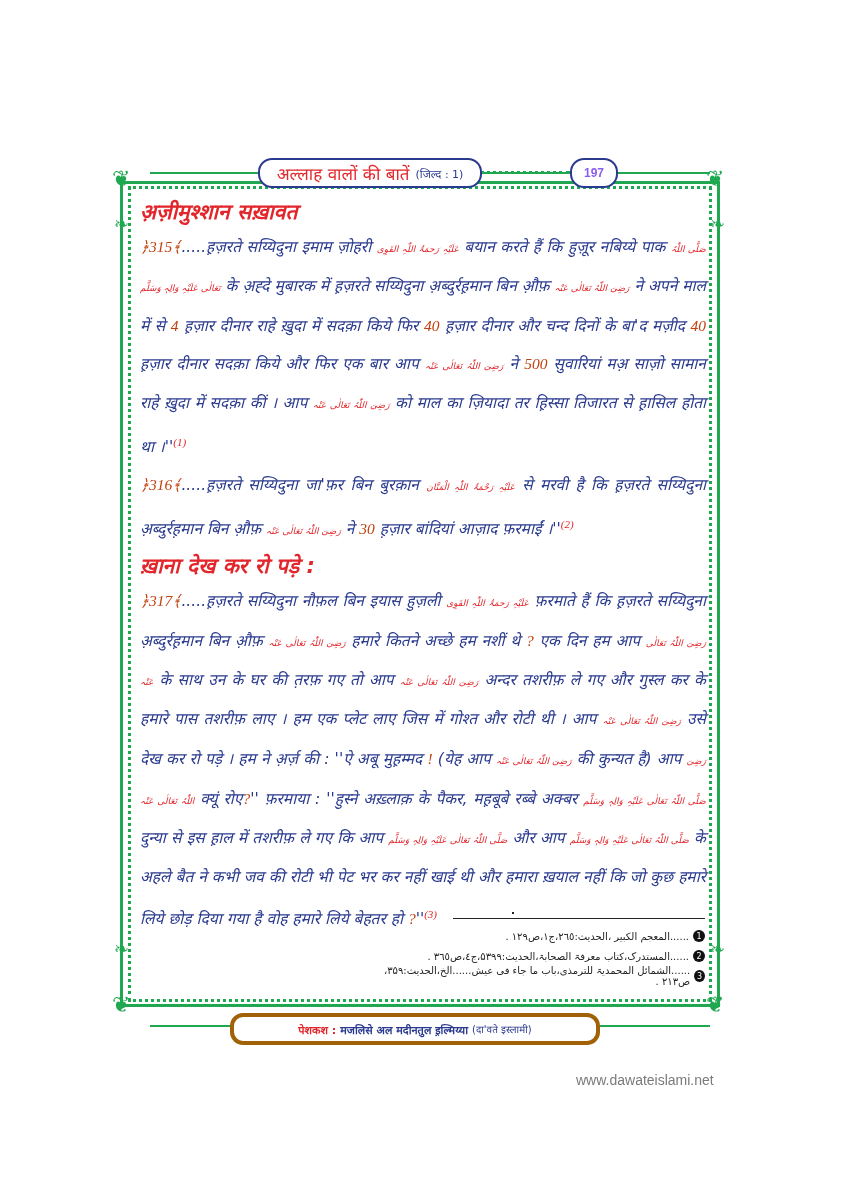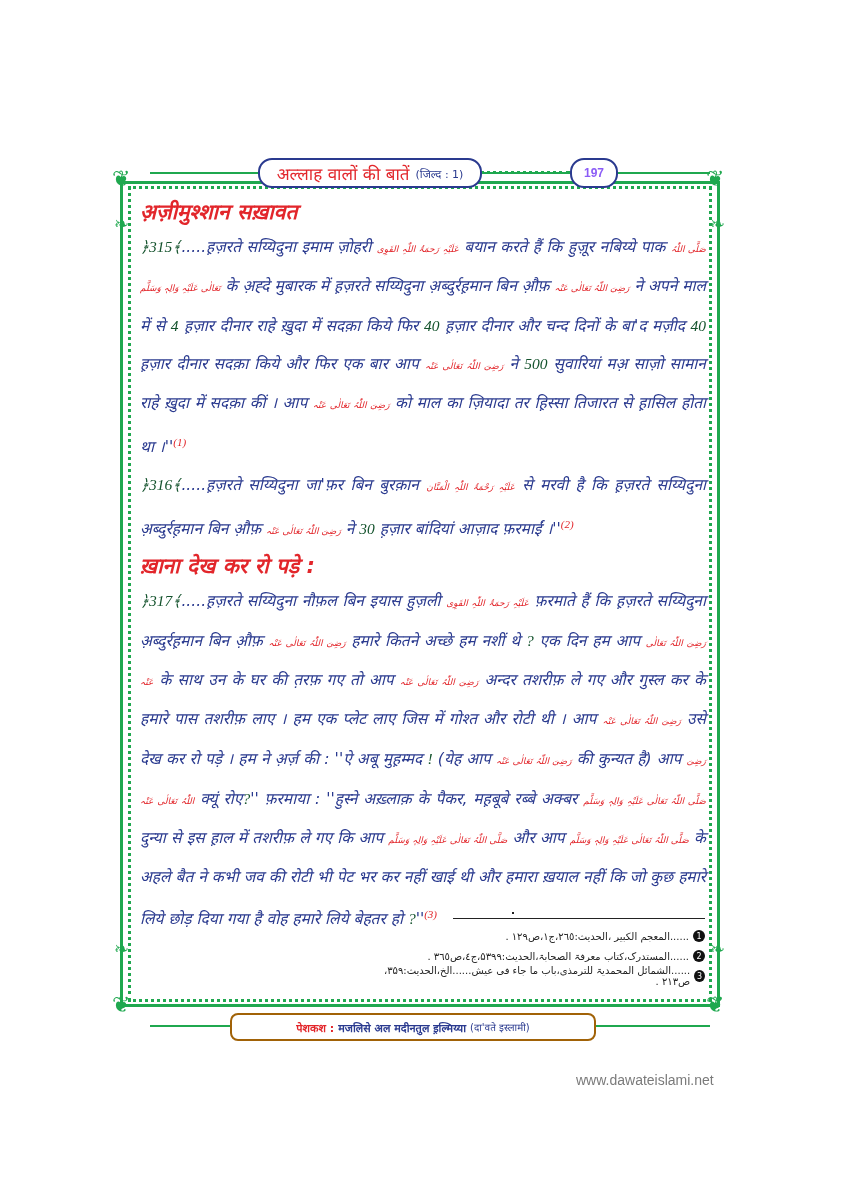--- a/index.html
+++ b/index.html
@@ -27,37 +27,37 @@
   .page-pill { position:absolute; left:570px; top:158px; width:44px; height:26px; background:#fff;
                border:2px solid #2a3a8f; border-radius:14px; display:flex; align-items:center;
                justify-content:center; color:#8b5cf6; font-weight:bold; font-size:12px;
                font-family:Liberation Sans, sans-serif; }
 
   
   .content { position:absolute; left:140px; top:196px; width:566px;font-style:italic; }
   .heading { color:#e2262b; font-size:21px; font-family:"DejaVu Sans", sans-serif; margin:0; line-height:32px; }
   .para { color:#2a3a8f; font-size:15.5px; line-height:37px; text-align:justify; margin:0;
           font-family:"DejaVu Sans", sans-serif; }
-  .num { color:#14532d; font-family:"Liberation Serif", serif; }
+  .num { color:#c2410c; font-family:"Liberation Serif", serif; }
   .honor { color:#e2262b; font-size:9px; }
   .sup { color:#e2262b; font-size:11px; vertical-align:super; font-family:"Liberation Serif", serif; }
 
   
   .fn-rule { position:absolute; left:453px; top:918px; width:252px; border-top:1.5px solid #222; }
   .fn-dot { position:absolute; left:512px; top:912px; width:2px; height:2px; background:#222; }
   .footnotes { position:absolute; left:380px; top:926px; width:325px; direction:rtl;
                font-family:"DejaVu Sans", sans-serif; font-size:10px; color:#222; }
   .fn { display:flex; align-items:center; gap:4px; height:20px; }
   .fn-badge { width:12px; height:12px; border-radius:50%; background:#111; color:#fff;
               font-size:8px; display:flex; align-items:center; justify-content:center; direction:ltr; }
 
   
   .footer-line { position:absolute; left:150px; top:1025px; width:560px; border-top:2px solid #1fa84f; }
   .footer-pill { position:absolute; left:230px; top:1013px; width:362px; height:24px; background:#fff;
-                 border:2px solid #a16207; border-radius:8px; display:flex; align-items:center;
+                 border:4px solid #a16207; border-radius:13px; display:flex; align-items:center;
                  justify-content:center; gap:4px; font-family:"DejaVu Sans", sans-serif; font-size:11px; }
   .footer-label { color:#e2262b; font-weight:bold; }
   .footer-org { color:#2a3a8f; font-weight:bold; }
   .footer-sub { color:#2a3a8f; font-size:10px; }
   .website { position:absolute; left:576px; top:1072px; color:#7a7a7a; font-size:14px;
              font-family:"Liberation Sans", sans-serif; }
 </style>
 </head>
 <body>
 

